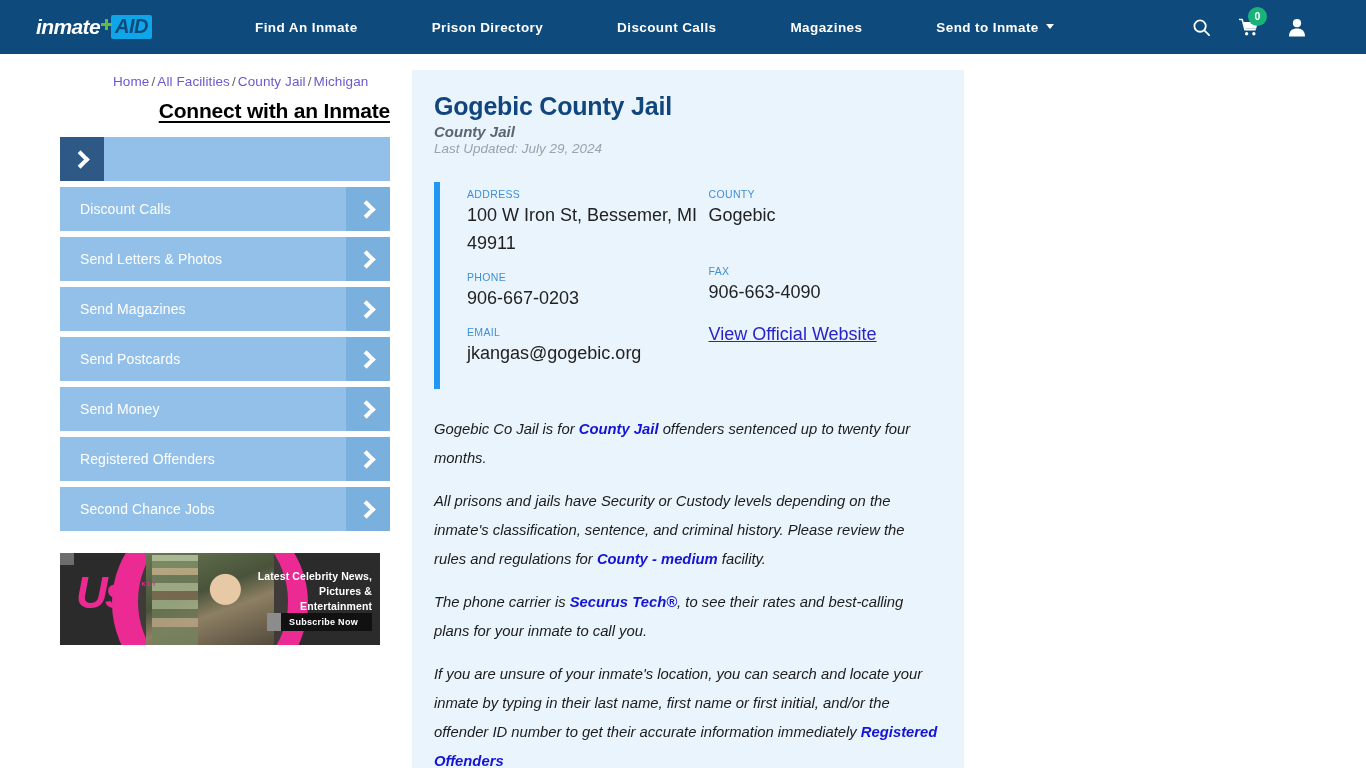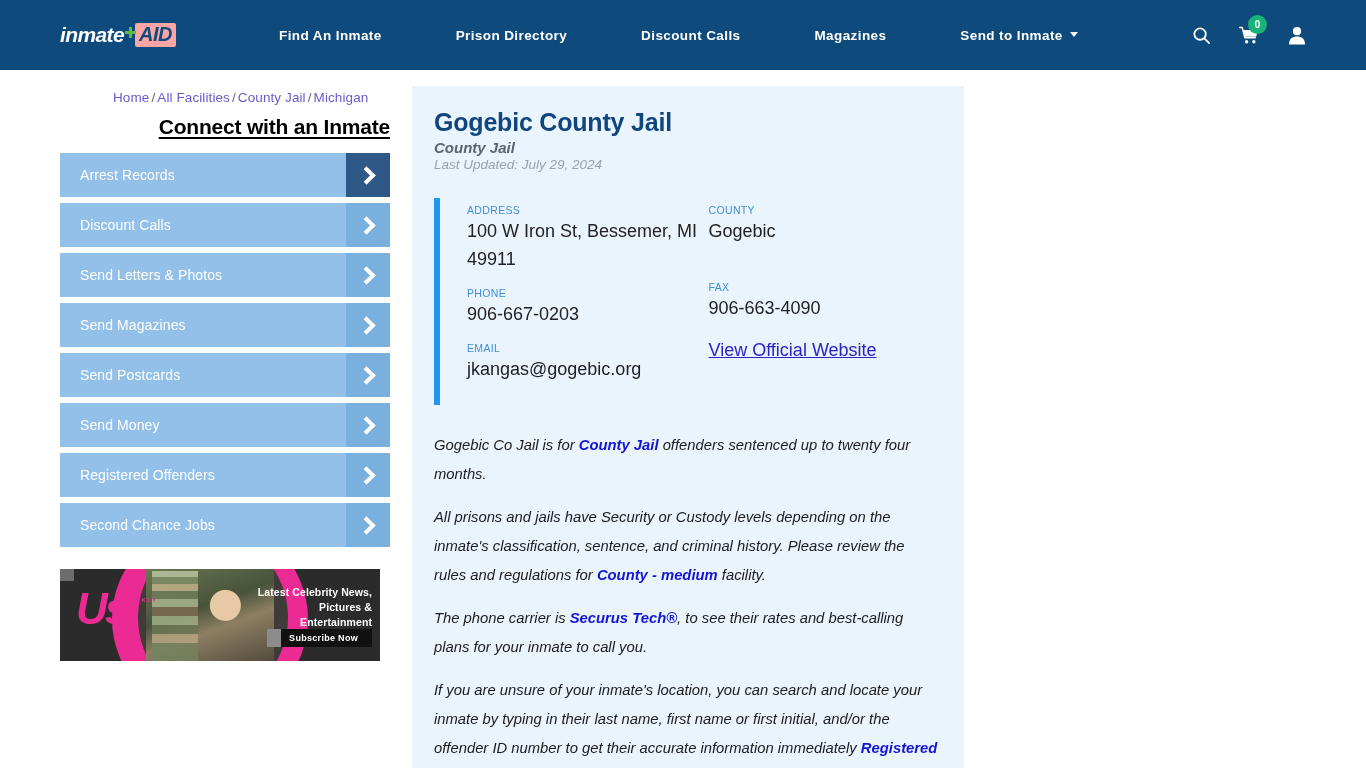--- a/index.html
+++ b/index.html
@@ -6,25 +6,25 @@
   html, body {
     margin: 0; padding: 0;
     width: 1366px; height: 768px;
     overflow: hidden;
     background: #ffffff;
     font-family: "Liberation Sans", sans-serif;
   }
 
   
   .site-header {
-    height: 70px;
+    height: 54px;
     background: #0e4a7b;
     display: flex;
     align-items: center;
-    padding: 0 60px 0 60px;
+    padding: 0 60px 0 36px;
     position: relative;
   }
   .logo {
     display: flex;
     align-items: center;
     margin-right: 70px;
     user-select: none;
   }
   .logo-text {
     color: #ffffff;
@@ -41,21 +41,21 @@
     margin: 0 0 6px 1px;
     vertical-align: middle;
   }
   .logo-cross::before, .logo-cross::after {
     content: ""; position: absolute; background: #5fbb46;
   }
   .logo-cross::before { left: 4px; top: 0; width: 3px; height: 11px; }
   .logo-cross::after  { left: 0; top: 4px; width: 11px; height: 3px; }
   .logo-aid {
     display: inline-block;
-    background: #fca5a5;
+    background: #0ea5e9;
     color: #0e4a7b;
     font-size: 20px;
     font-weight: 700;
     font-style: italic;
     padding: 0px 4px 1px 4px;
     border-radius: 2px;
     letter-spacing: -0.5px;
     margin-left: -1px;
   }
 
@@ -358,21 +358,20 @@
 
   <div class="left-col">
 
     <div class="breadcrumb">
       <a>Home</a><span class="sep">/</span><a>All Facilities</a><span class="sep">/</span><a>County Jail</a><span class="sep">/</span><a>Michigan</a>
     </div>
 
     <h2 class="sidebar-title">Connect with an Inmate</h2>
 
     <div class="side-btn active">
-      <div class="side-btn-label">Arrest Records</div>
       <div class="side-btn-arrow">
           <span class="chev"></span>
         </div>
     </div>
     <div class="side-btn">
       <div class="side-btn-label">Discount Calls</div>
       <div class="side-btn-arrow">
           <span class="chev"></span>
         </div>
     </div>

